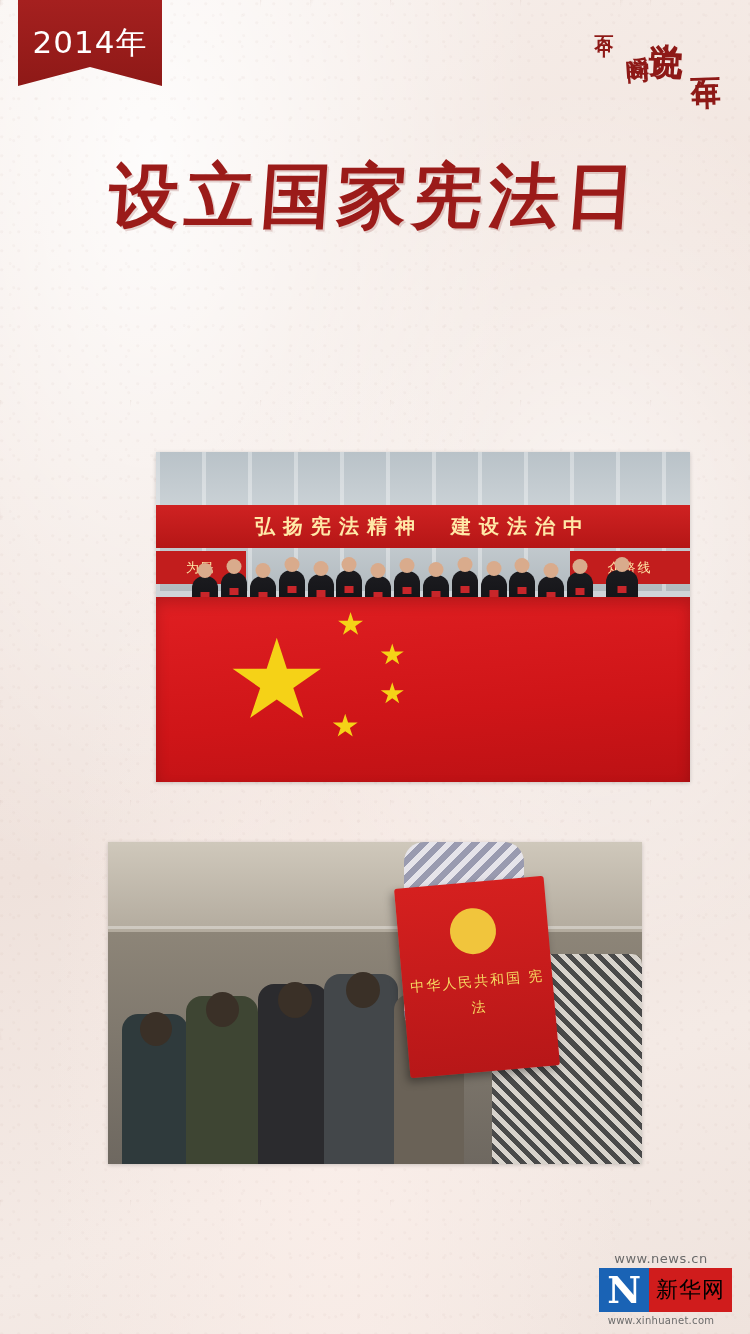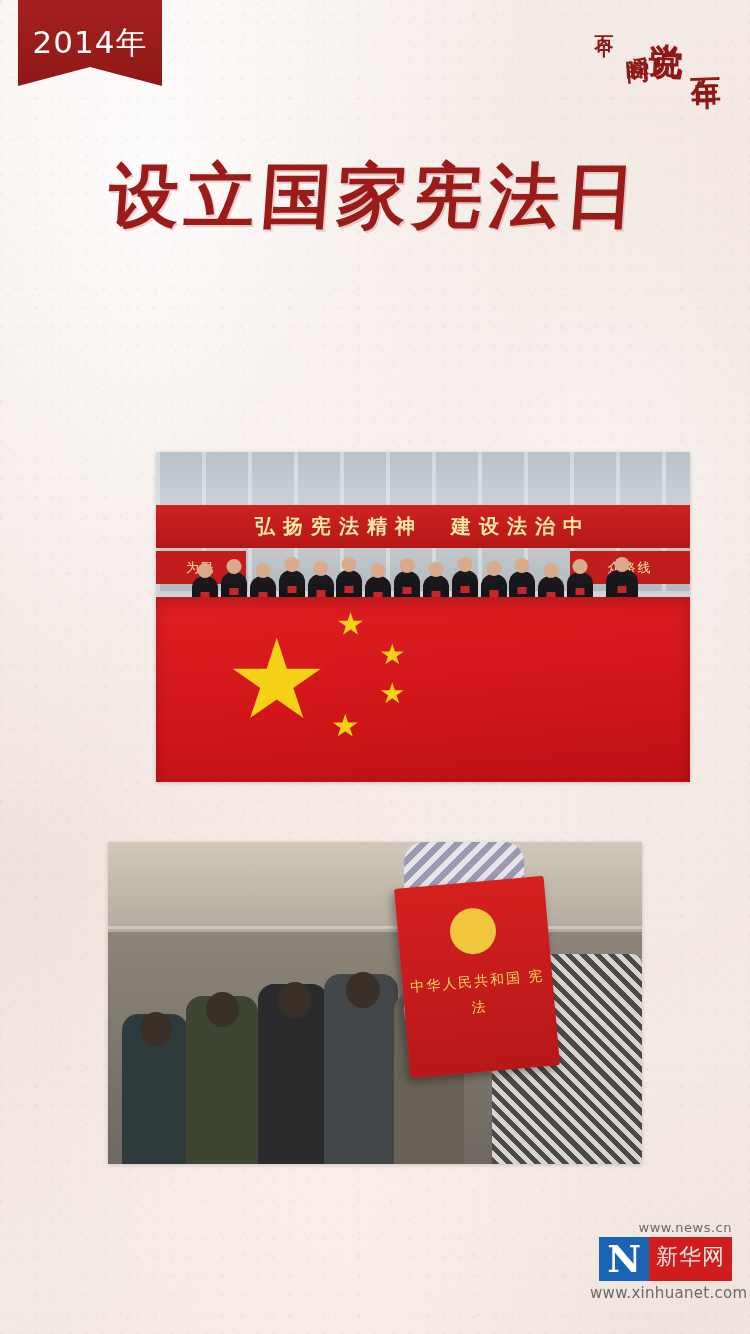--- a/index.html
+++ b/index.html
@@ -222,45 +222,45 @@
       repeating-linear-gradient(45deg, #4a4a4a 0 5px, #d8d3cc 5px 10px);
     border-radius: 40px 10px 0 0; }
   .coat2 { position: absolute; right: 118px; top: 0; width: 120px; height: 190px;
     background: repeating-linear-gradient(135deg, #9a9bb0 0 6px, #e6e4ea 6px 12px);
     border-radius: 20px; }
 
   
   .logo {
     position: absolute;
     right: 18px;
-    bottom: 32px;
+    bottom: 8px;
     width: 142px;
-    text-align: right;
+    text-align: center;
     font-family: "DejaVu Sans", "Liberation Sans", sans-serif;
   }
   .logo-top {
     color: #6a6a6a; font-size: 13px; letter-spacing: .5px; margin-bottom: 2px;
   }
   .logo-main {
     display: flex; align-items: stretch; justify-content: flex-end;
   }
   .logo-n {
     background: #1a63b5; color: #fff; font-weight: bold; font-size: 37px;
     padding: 0 8px; line-height: 44px; font-family: "DejaVu Serif","Liberation Serif",serif;
   }
   .logo-ews {
     background: #ffffff; color: #1a63b5; font-weight: bold; font-size: 26px;
     padding: 0 2px 0 3px; line-height: 44px; letter-spacing: -1px;
   }
   .logo-cn {
-    background: #d01c1c; color: #e5e5e5; font-size: 22px; line-height: 40px;
-    padding: 0 7px; letter-spacing: 1px;
+    background: #d01c1c; color: #000000; font-size: 22px; line-height: 27px;
+    padding: 8px 7px; letter-spacing: 1px;
   }
   .logo-bot {
-    color: #6a6a6a; font-size: 15px; margin-top: 3px; letter-spacing: .3px;
+    color: #6a6a6a; font-size: 10px; margin-top: 3px; letter-spacing: .3px;
   }
 </style>
 </head>
 <body>
 
 <div class="poster">
   <div class="veins"></div>
   <div class="noise"></div>
 
   <div class="ribbon">

